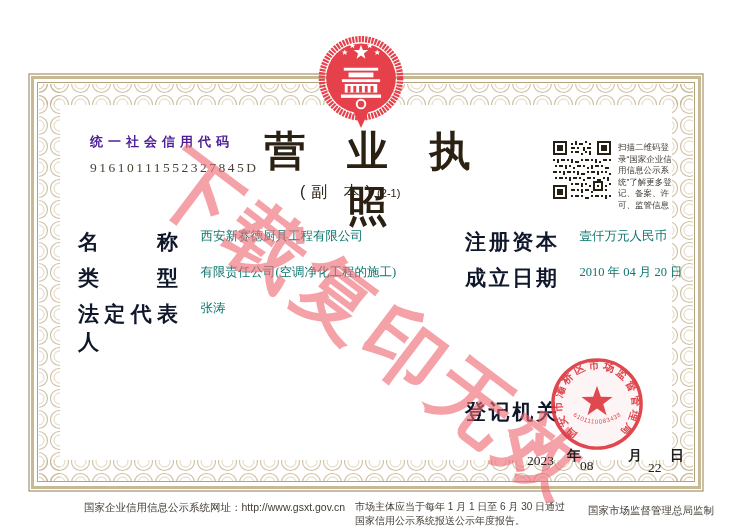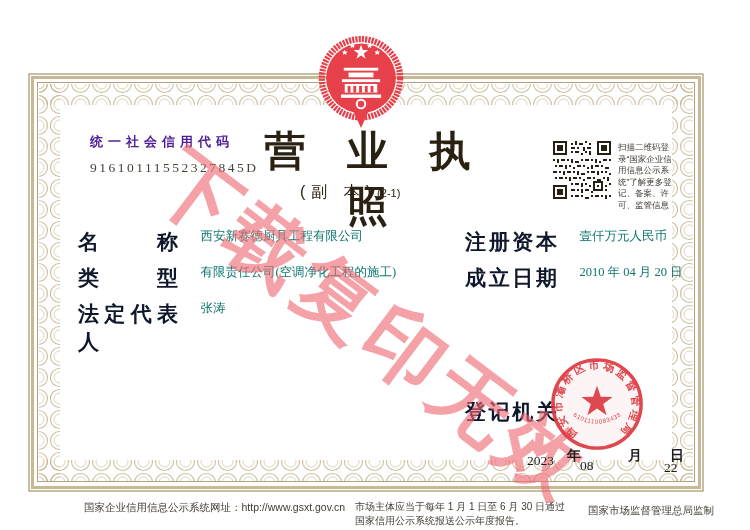--- a/index.html
+++ b/index.html
@@ -171,20 +171,20 @@
     </g>
     <text font-size="6.5" fill="#dc3940" text-anchor="middle">
       <textPath href="#sealBot" startOffset="50%" textLength="54">6101110083438</textPath>
     </text>
   </svg>
 
   <span class="abs dpart dnum" style="left:527px;top:453px">2023</span>
   <span class="abs dpart dlabel" style="left:567px;top:447px">年</span>
   <span class="abs dpart dnum" style="left:580px;top:458px">08</span>
   <span class="abs dpart dlabel" style="left:628px;top:447px">月</span>
-  <span class="abs dpart dnum" style="left:664px;top:460px">22</span>
+  <span class="abs dpart dnum" style="left:648px;top:460px">22</span>
   <span class="abs dpart dlabel" style="left:670px;top:447px">日</span>
 
   <div class="abs footer" style="left:84px;top:500px;width:270px">国家企业信用信息公示系统网址：http://www.gsxt.gov.cn</div>
   <div class="abs footer" style="left:355px;top:500px;width:212px;font-size:10px">市场主体应当于每年 1 月 1 日至 6 月 30 日通过国家信用公示系统报送公示年度报告。</div>
   <div class="abs footer" style="left:588px;top:503px">国家市场监督管理总局监制</div>
 
 </div>
 
 </body></html>

